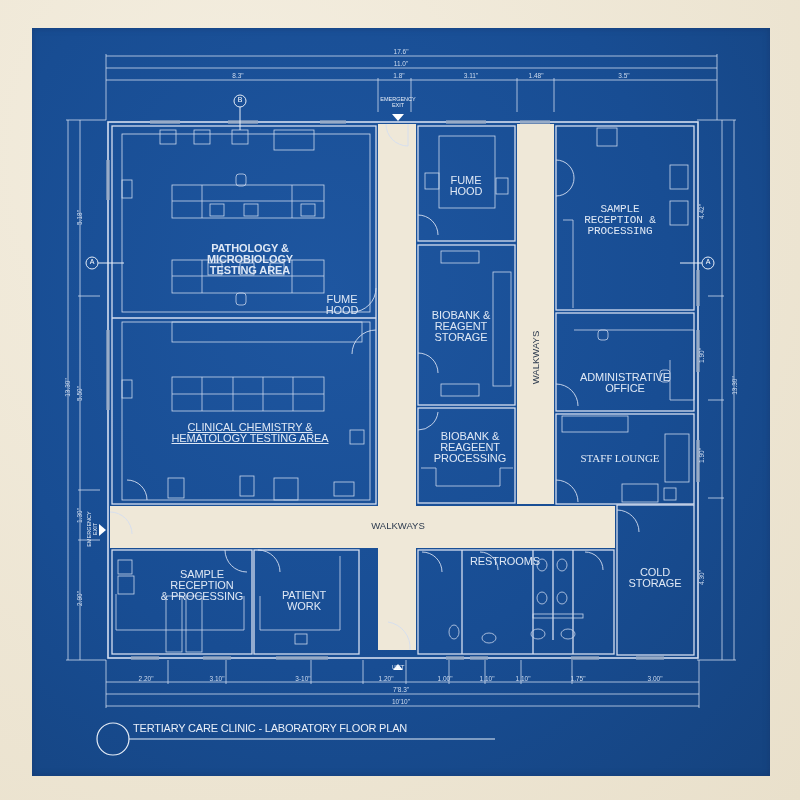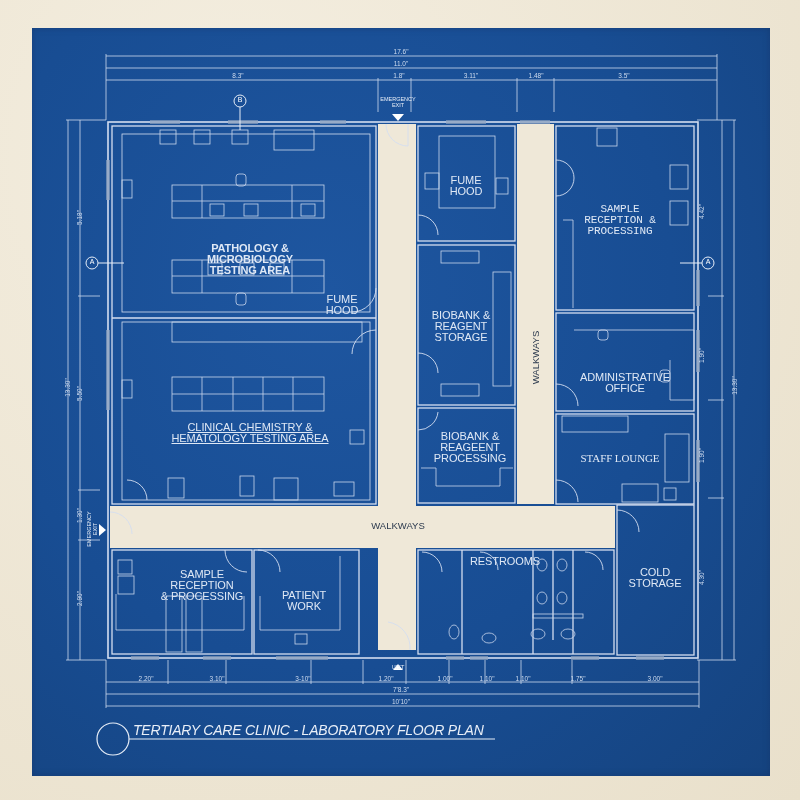--- a/index.html
+++ b/index.html
@@ -10,21 +10,21 @@
   .blueprint { position:absolute; left:32px; top:28px; width:738px; height:748px;
            background: radial-gradient(ellipse at 40% 35%, #1e56a0 0%, #184d93 55%, #15437f 100%);
            box-shadow: 0 0 6px rgba(20,50,100,0.5) inset; }
   svg.plan { position:absolute; left:0; top:0; width:800px; height:800px; }
   .lbl { position:absolute; color:#dfe8f5; font-size:11px; text-align:center; line-height:11px;
          text-transform:uppercase; letter-spacing:-0.1px; white-space:nowrap; }
   .lbl-dark { position:absolute; color:#2c3a4e; font-size:9.5px; text-align:center; line-height:11px; white-space:nowrap; }
   .dim { position:absolute; color:#cfdcef; font-size:6.5px; text-align:center; white-space:nowrap; }
   .dimv { position:absolute; color:#cfdcef; font-size:6.5px; white-space:nowrap; transform:rotate(-90deg); transform-origin:center; }
   .tiny { position:absolute; color:#e6edf7; font-size:5.5px; line-height:6px; text-align:center; white-space:nowrap; }
-  .title { position:absolute; left:133px; top:722px; color:#e9eff8; font-size:14px; letter-spacing:-0.2px; white-space:nowrap;font-style:italic; }
+  .title { position:absolute; left:133px; top:722px; color:#e9eff8; font-size:11px; letter-spacing:-0.2px; white-space:nowrap; }
   .bubble { position:absolute; color:#fff; font-size:7px; text-align:center; }
 </style>
 </head>
 <body>
 
 <div class="paper"></div>
 <div class="blueprint"></div>
 
 <svg class="plan" viewBox="0 0 800 800" xmlns="http://www.w3.org/2000/svg">
   <g stroke="#cdd9ee" fill="none" stroke-width="1">

